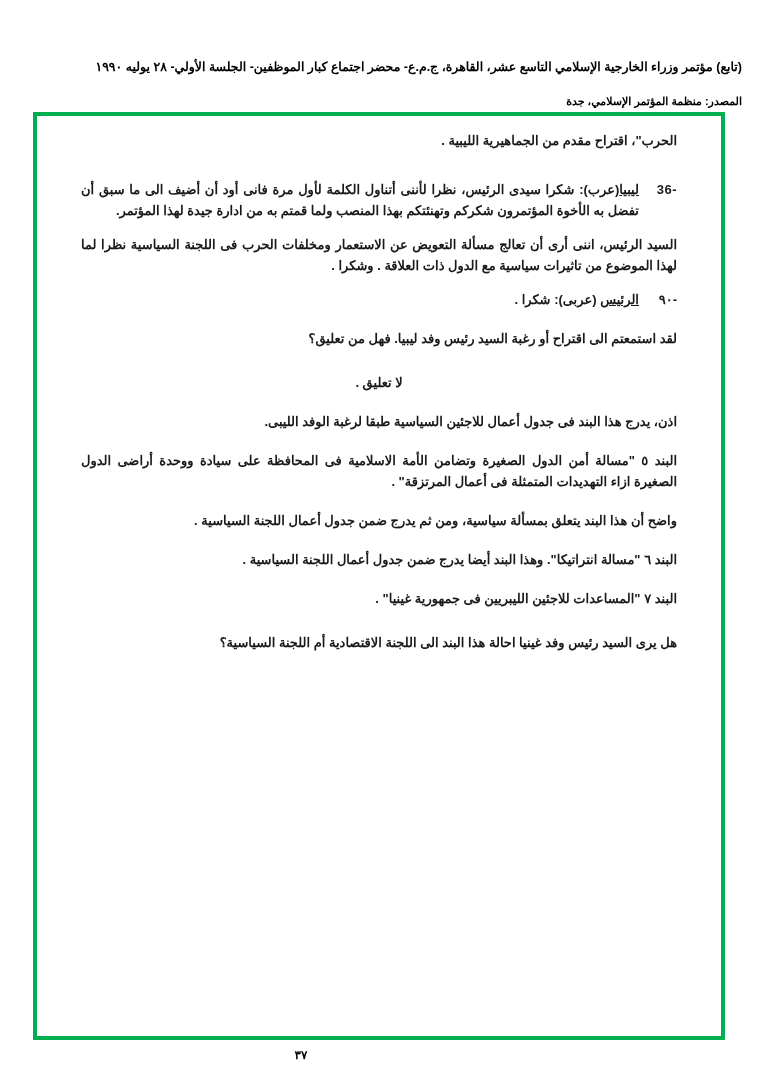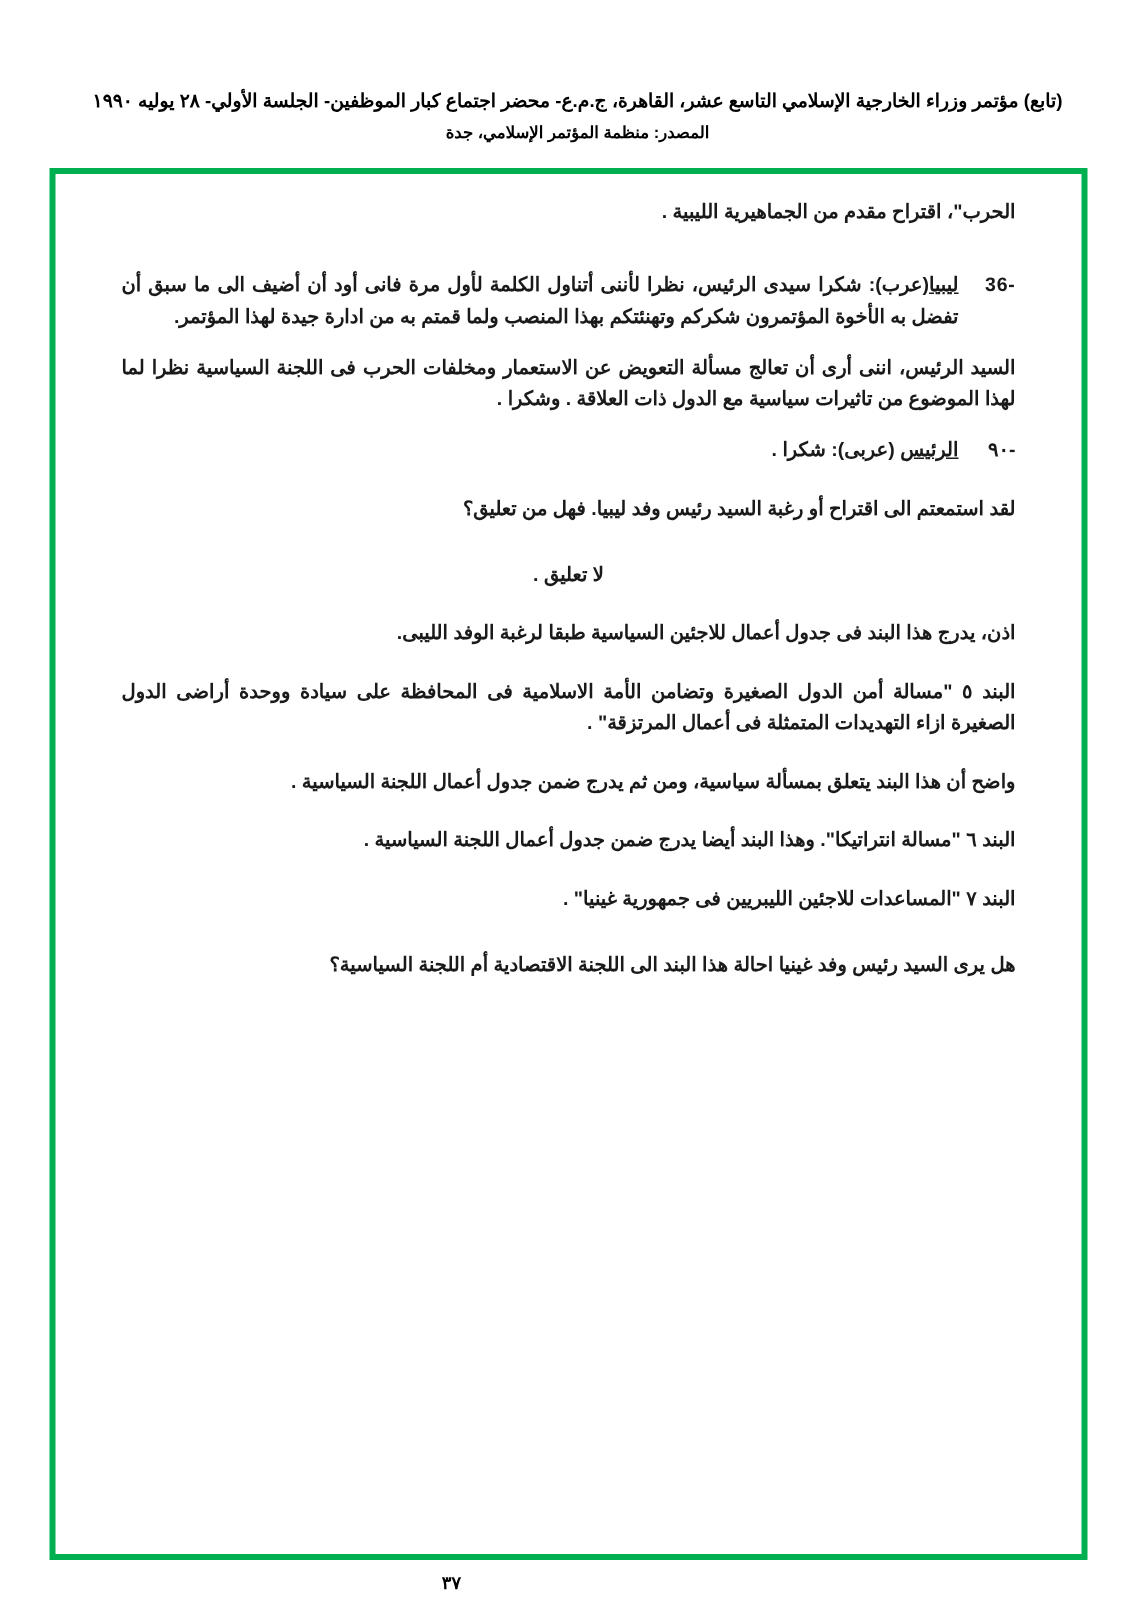--- a/index.html
+++ b/index.html
@@ -18,35 +18,35 @@
     position: relative;
     width: 758px;
     height: 1078px;
     box-sizing: border-box;
   }
   .header {
     position: absolute;
     top: 58px;
     right: 16px;
     left: 28px;
-    text-align: center;
+    text-align: right;
   }
   .header-line1 {
     font-size: 12.5px;
     font-weight: bold;
     letter-spacing: 0px;
     line-height: 18px;
     white-space: nowrap;
     direction: rtl;
   }
   .header-line2 {
     font-size: 11px;
     font-weight: bold;
     line-height: 18px;
-    margin-top: 4px;
+    margin-top: 16px;
     direction: rtl;
   }
   .frame {
     position: absolute;
     top: 112px;
     left: 33px;
     width: 692px;
     height: 928px;
     border: 4px solid #00b050;
     box-sizing: border-box;

